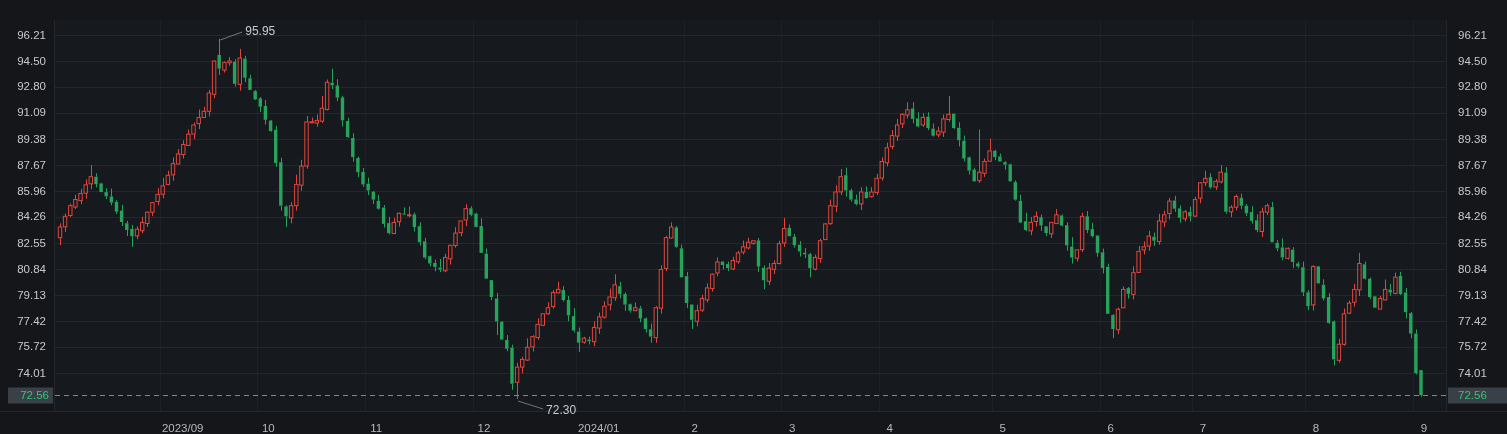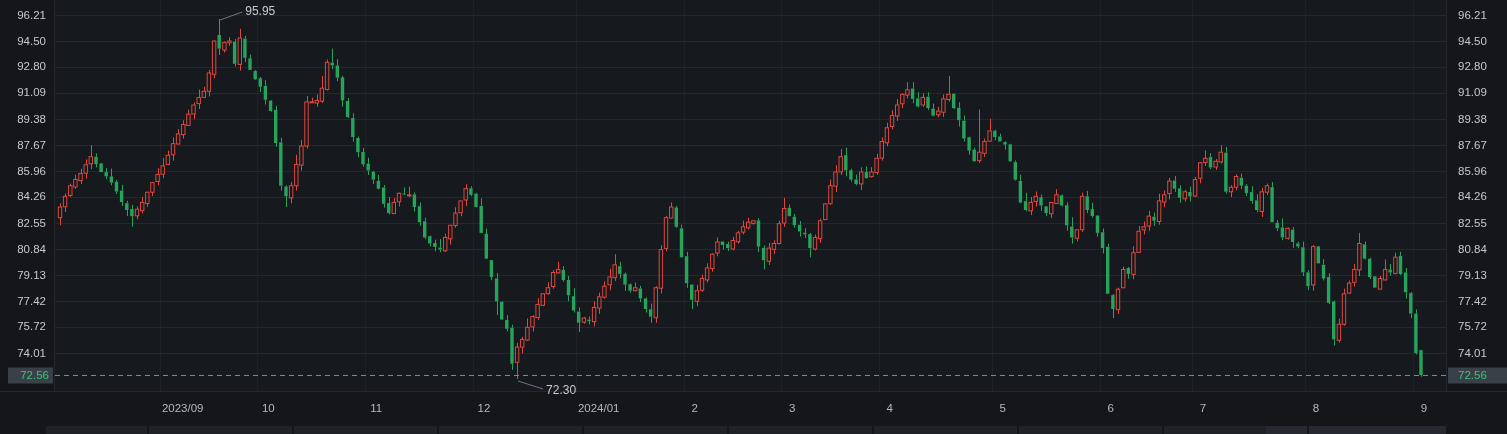--- a/index.html
+++ b/index.html
@@ -1,17 +1,17 @@
 <!DOCTYPE html>
 <html><head>
 <meta charset="utf-8">
 <style>
   html,body{margin:0;padding:0;background:#141619;width:1507px;height:434px;overflow:hidden;}
   body{font-family:"Liberation Sans", sans-serif;}
-  #chart-wrap{position:relative;width:1507px;height:340px;background:#f97316;}
+  #chart-wrap{position:relative;width:1507px;height:340px;background:#f97316;margin-top:20px;}
   svg{display:block;}
   text{font-family:"Liberation Sans", sans-serif;}
 </style>
 </head>
 <body>
 
 <div id="chart-wrap">
   <svg id="chart-svg" width="1507" height="434" viewBox="0 0 1507 434">
       <g>
         <rect x="0" y="0" width="1507" height="434" fill="#141619"></rect>

